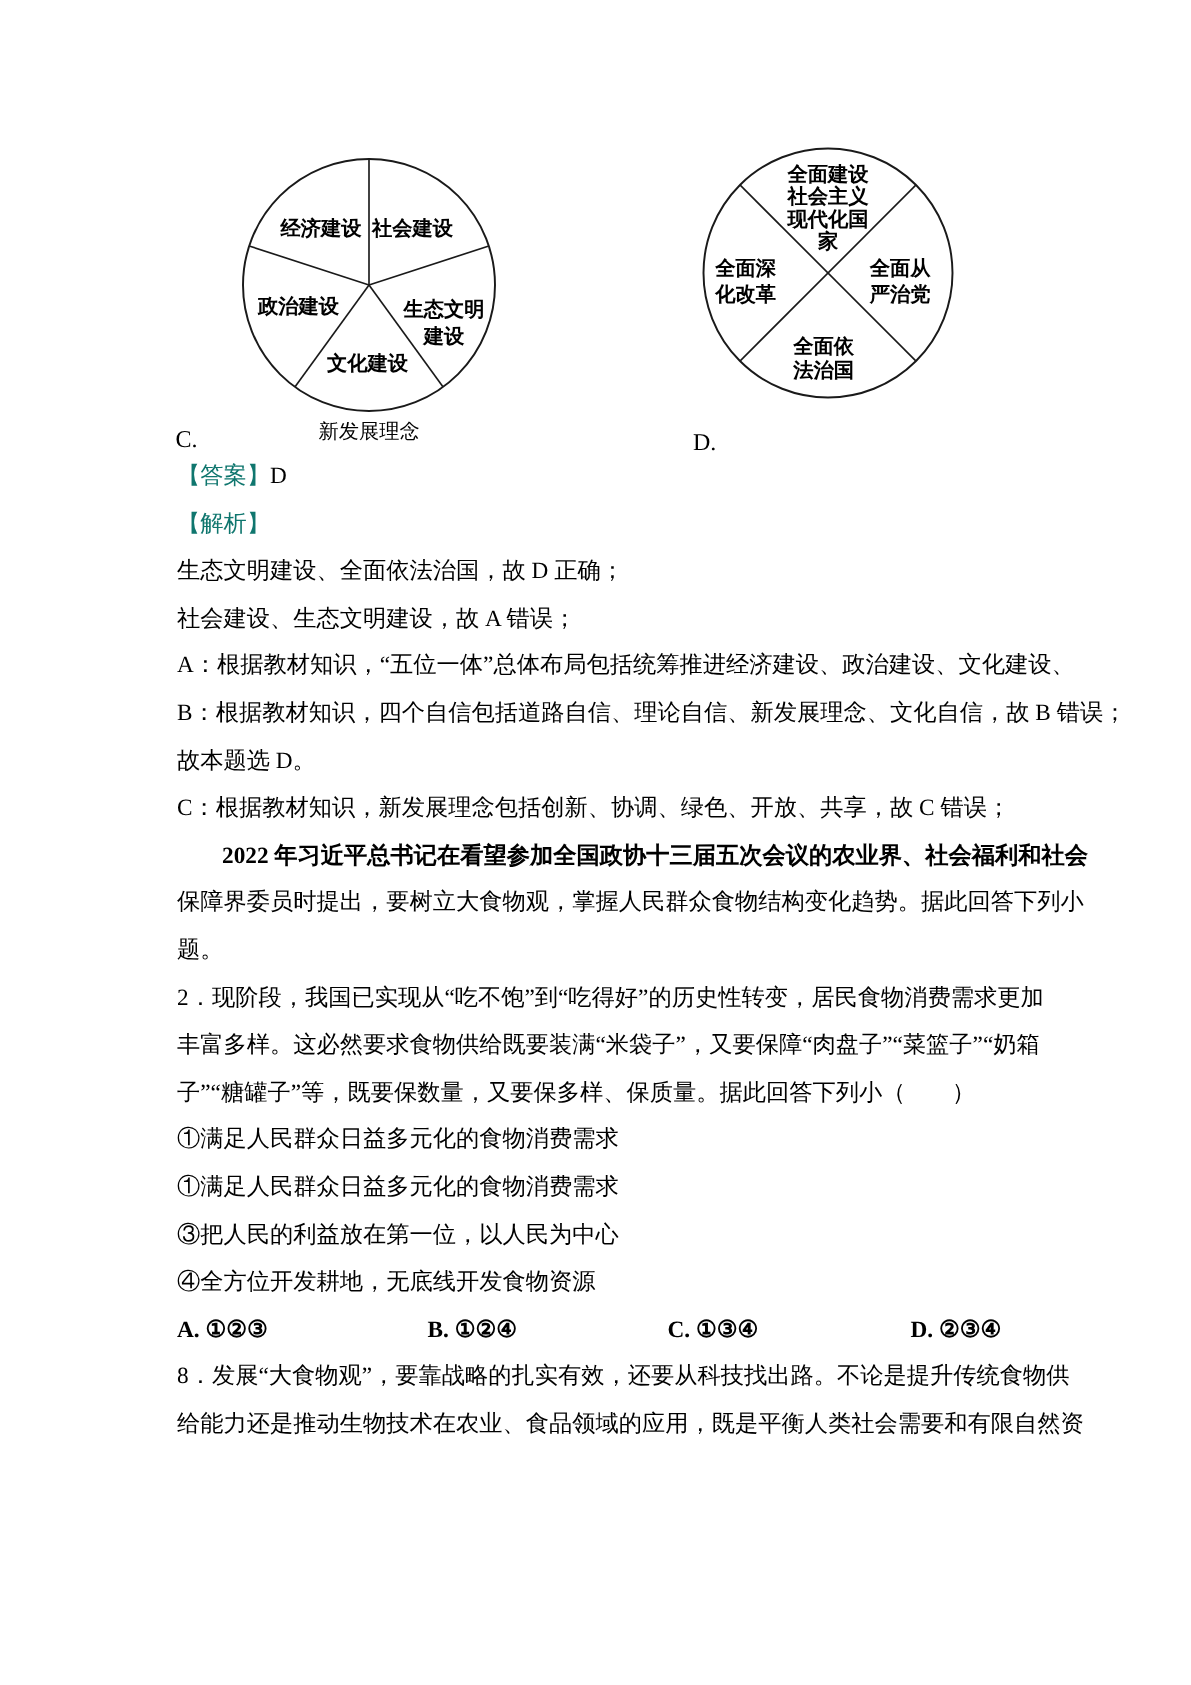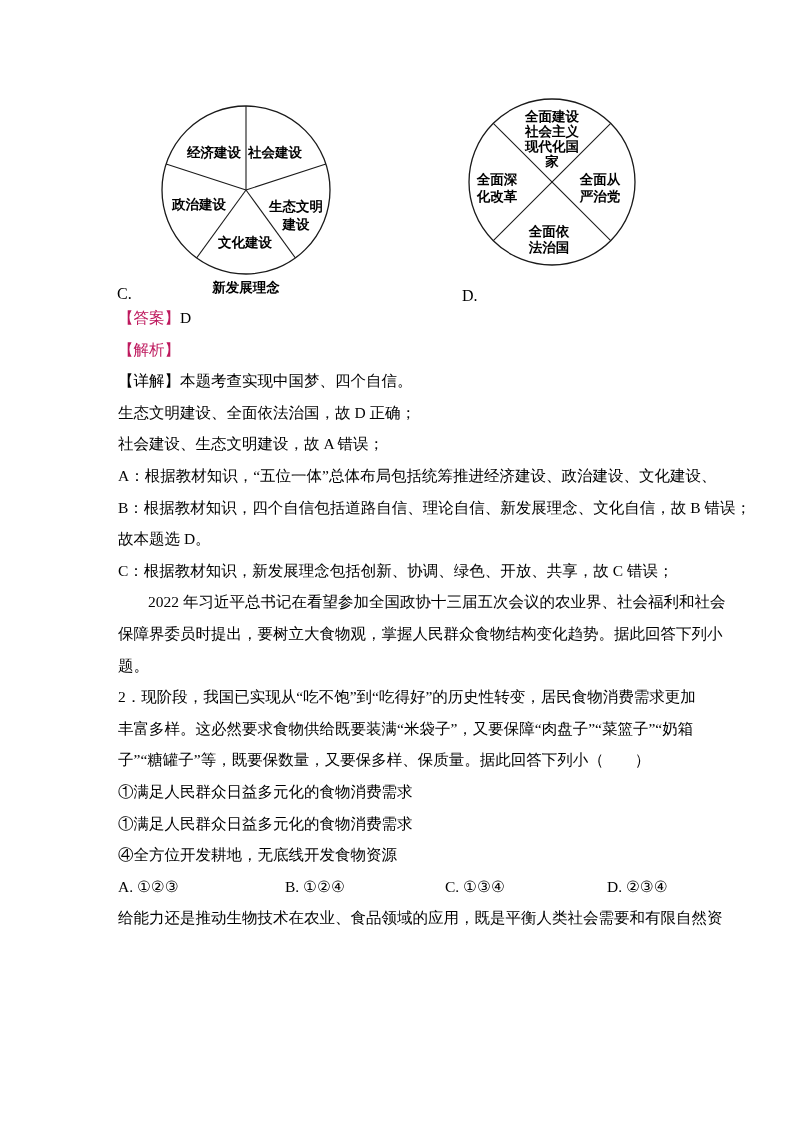--- a/index.html
+++ b/index.html
@@ -12,32 +12,32 @@
   .figures{position:absolute;left:0;top:0;width:794px;height:305px;}
   .figures svg{position:absolute;}
   .pie circle{fill:none;stroke:#1a1a1a;stroke-width:1.3;}
   .pie line{stroke:#1a1a1a;stroke-width:1.1;}
   .pie text{
     font-family:"Liberation Serif","DejaVu Serif",serif;
     font-size:13.5px;font-weight:bold;fill:#000;
     text-anchor:middle;dominant-baseline:central;
   }
   .caption{
-    position:absolute;text-align:center;font-weight:bold;font-size:13.5px;
+    position:absolute;text-align:center;font-weight:normal;font-size:13.5px;
     white-space:nowrap;
   }
   .opt-letter{position:absolute;font-size:16px;}
   .body-text{
     position:absolute;left:118px;top:302px;width:600px;
     font-size:15.5px;
   }
   .line{height:31.6px;line-height:31.6px;white-space:nowrap;}
-  .line.indent{text-indent:30px;}
-  .blue{color:#be185d;}
-  .options-row{position:relative;}
+  .line.indent{text-indent:30px;font-weight:bold;}
+  .blue{color:#0f766e;}
+  .options-row{position:relative;font-weight:bold;}
   .options-row span{position:absolute;top:0;}
 </style>
 </head>
 <body>
 
 <div class="page">
 
   <div class="figures">
 
     <span class="opt-letter" style="left:117px;top:285px">C.</span>
@@ -80,46 +80,45 @@
   <div class="body-text">
 
     <div class="line">
       <span class="blue">【答案】</span><span>D</span>
     </div>
 
     <div class="line">
       <span class="blue">【解析】</span>
     </div>
 
-    <div class="line">
-      <span>【详解】</span><span>本题考查实现中国梦、四个自信。</span>
-    </div>
 
     <div class="line">生态文明建设、全面依法治国，故 D 正确；</div>
     <div class="line">社会建设、生态文明建设，故 A 错误；</div>
     <div class="line">A：根据教材知识，“五位一体”总体布局包括统筹推进经济建设、政治建设、文化建设、</div>
     <div class="line">B：根据教材知识，四个自信包括道路自信、理论自信、新发展理念、文化自信，故 B 错误；</div>
     <div class="line">故本题选 D。</div>
     <div class="line">C：根据教材知识，新发展理念包括创新、协调、绿色、开放、共享，故 C 错误；</div>
 
     <div class="line indent">2022 年习近平总书记在看望参加全国政协十三届五次会议的农业界、社会福利和社会</div>
     <div class="line">保障界委员时提出，要树立大食物观，掌握人民群众食物结构变化趋势。据此回答下列小</div>
     <div class="line">题。</div>
 
     <div class="line">2．现阶段，我国已实现从“吃不饱”到“吃得好”的历史性转变，居民食物消费需求更加</div>
     <div class="line">丰富多样。这必然要求食物供给既要装满“米袋子”，又要保障“肉盘子”“菜篮子”“奶箱</div>
     <div class="line">子”“糖罐子”等，既要保数量，又要保多样、保质量。据此回答下列小（　　）</div>
 
     <div class="line">①满足人民群众日益多元化的食物消费需求</div>
     <div class="line">①满足人民群众日益多元化的食物消费需求</div>
+    <div class="line">③把人民的利益放在第一位，以人民为中心</div>
     <div class="line">④全方位开发耕地，无底线开发食物资源</div>
 
     <div class="line options-row">
       <span style="left:0">A. ①②③</span>
       <span style="left:167px">B. ①②④</span>
       <span style="left:327px">C. ①③④</span>
       <span style="left:489px">D. ②③④</span>
     </div>
 
+    <div class="line">8．发展“大食物观”，要靠战略的扎实有效，还要从科技找出路。不论是提升传统食物供</div>
     <div class="line">给能力还是推动生物技术在农业、食品领域的应用，既是平衡人类社会需要和有限自然资</div>
 
   </div>
 </div>
 
 </body></html>

